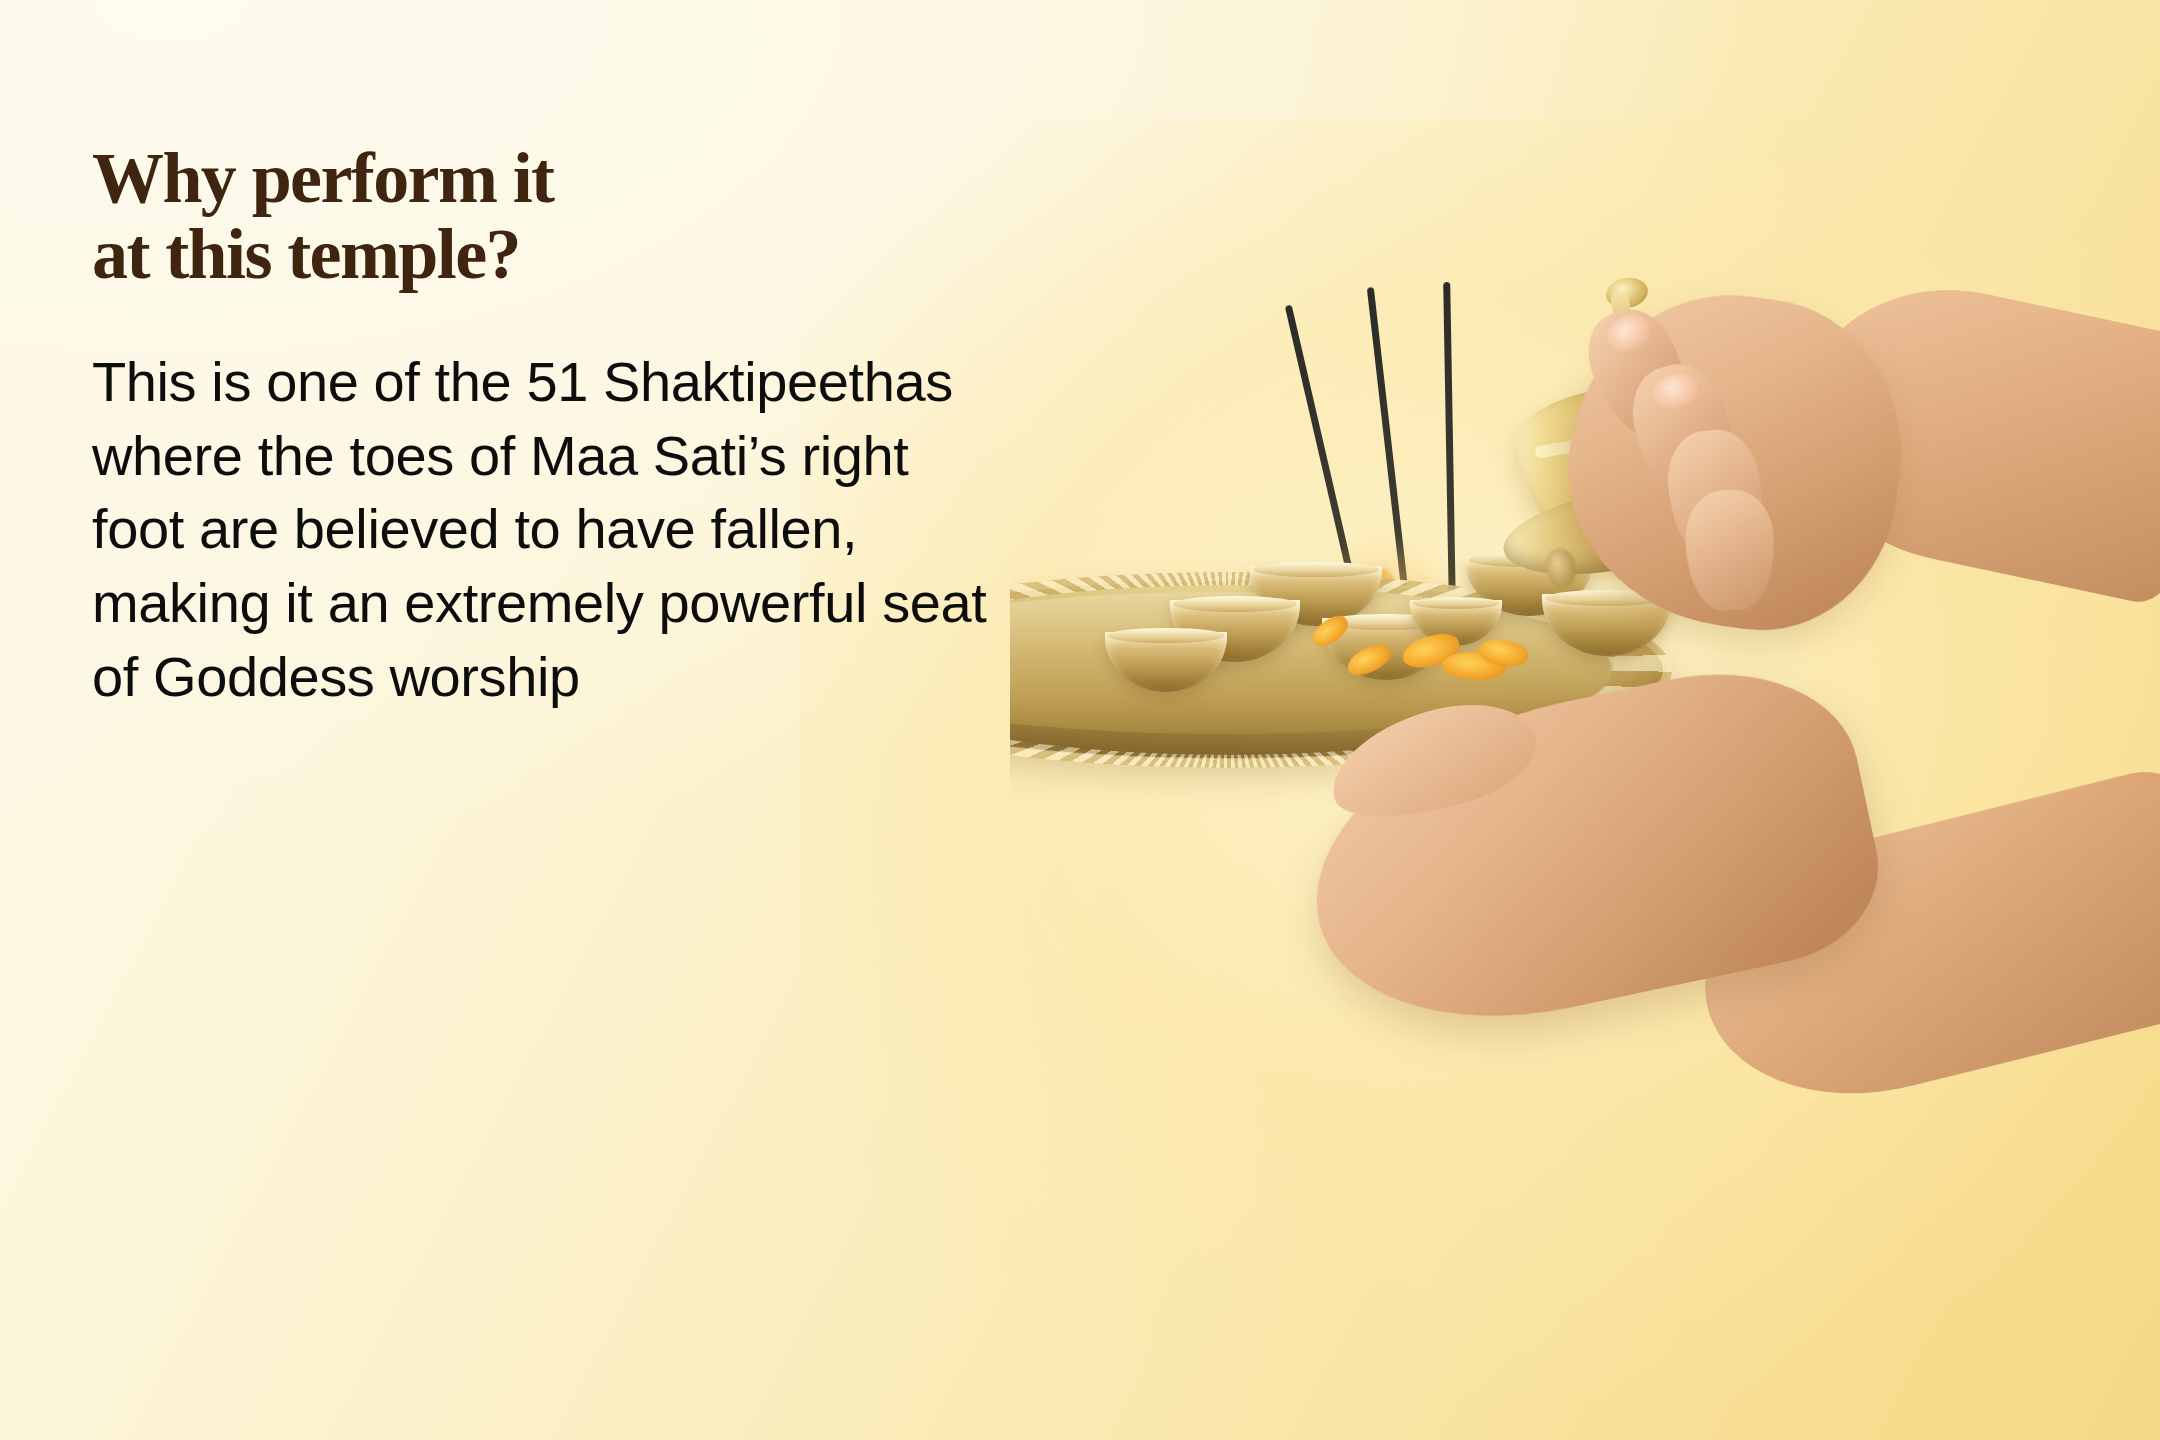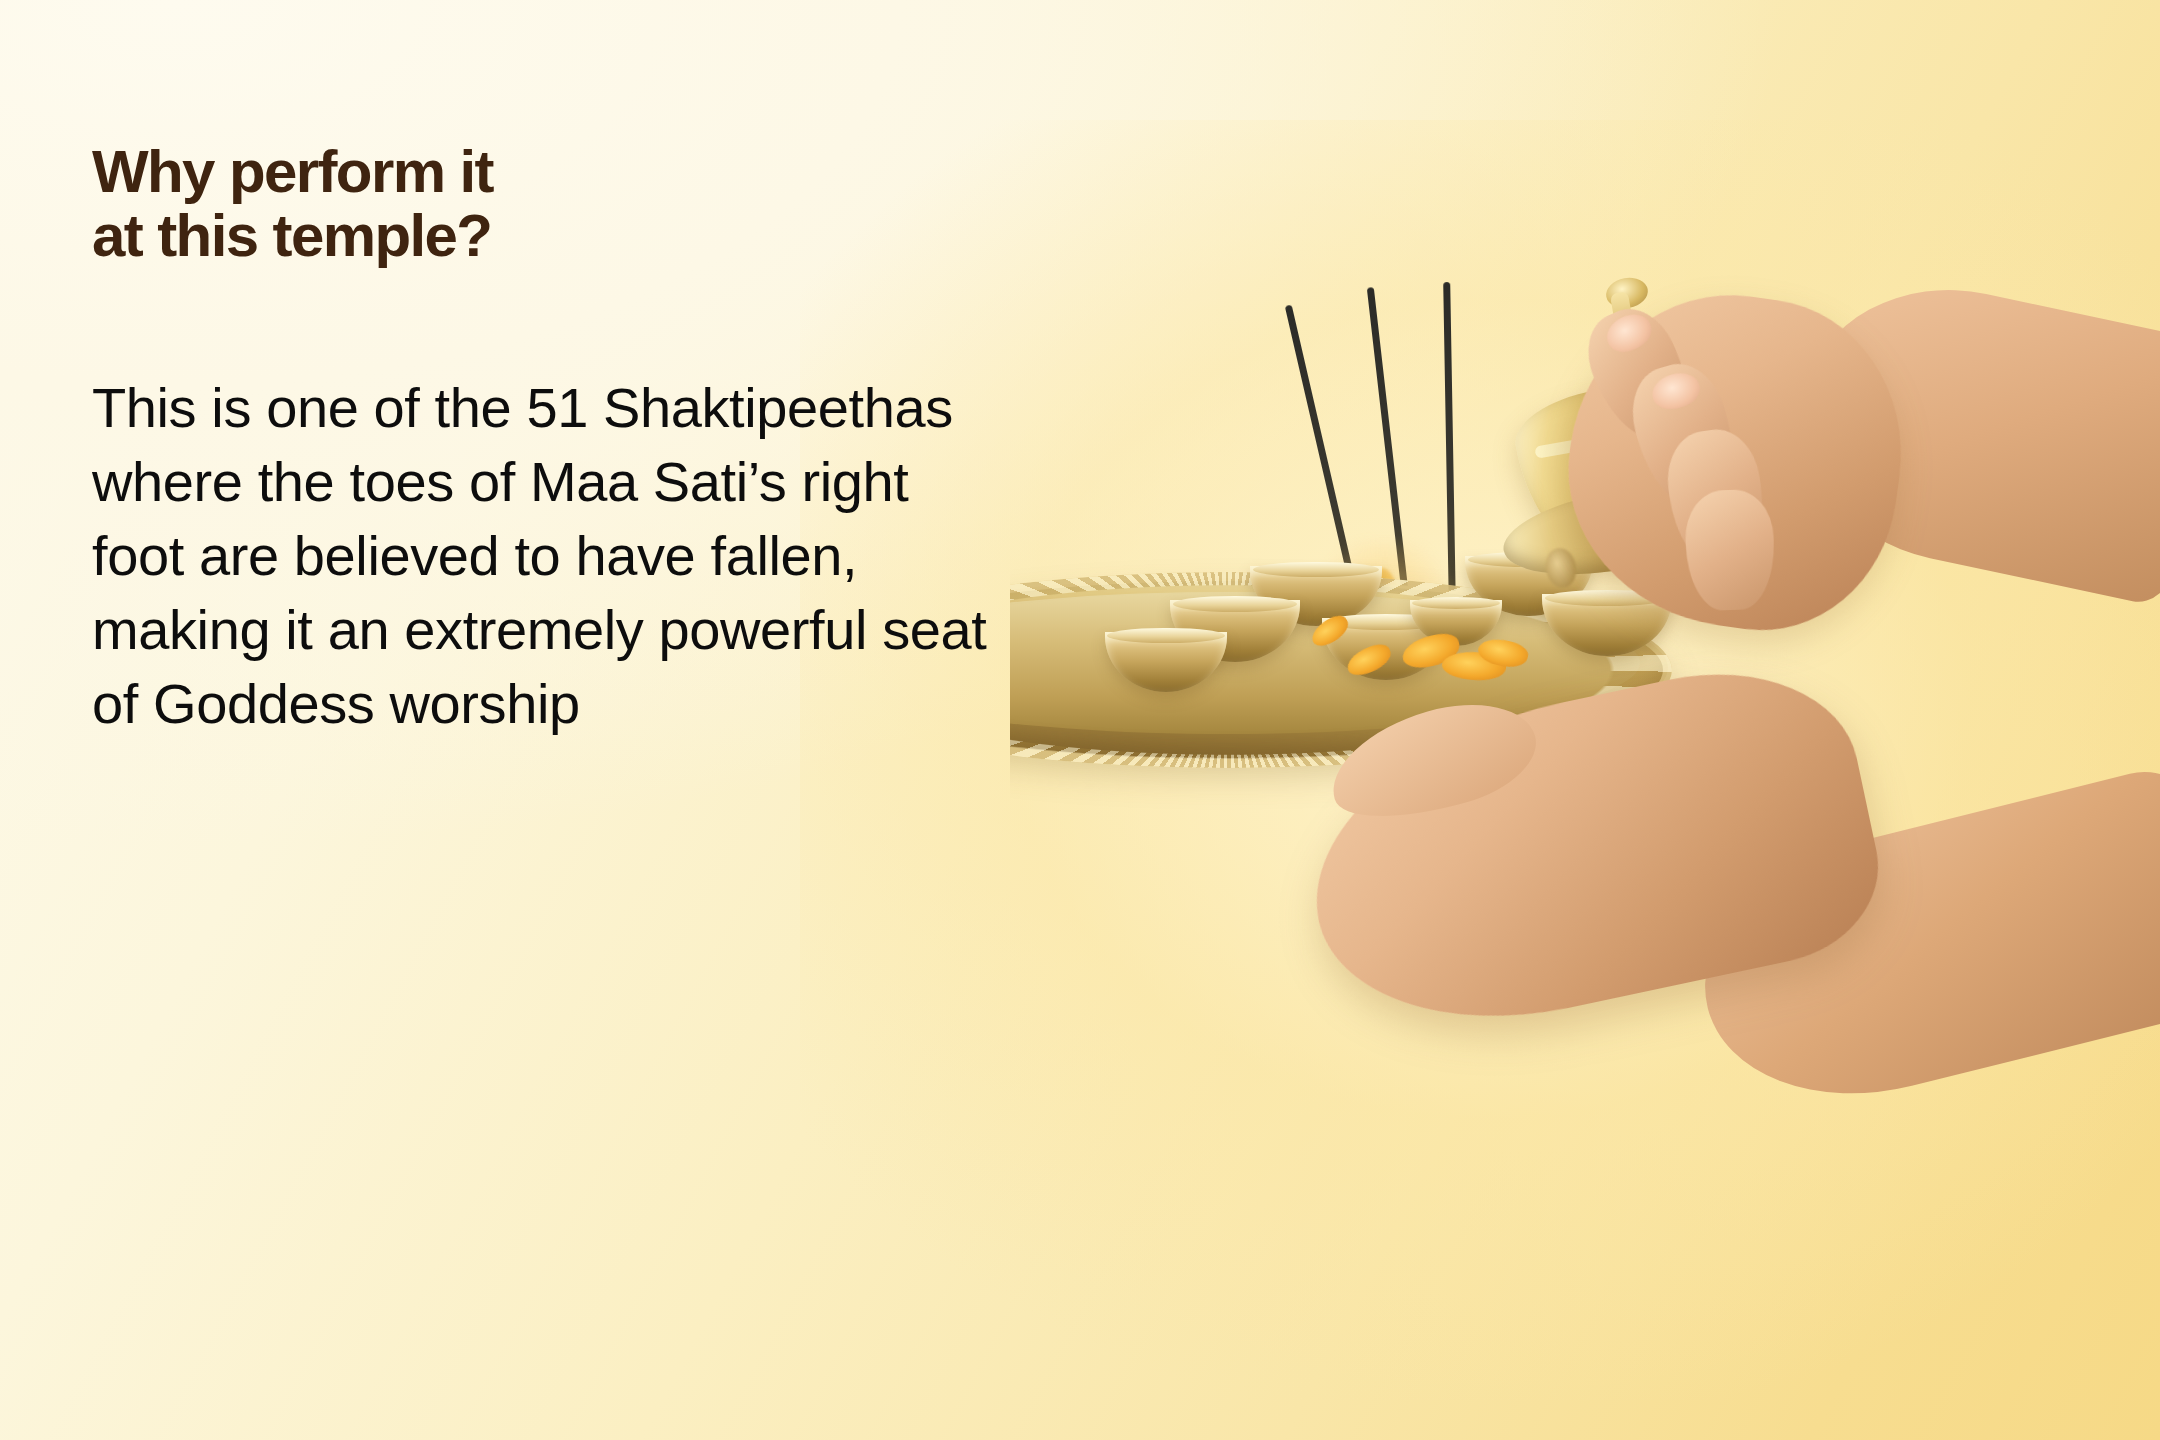--- a/index.html
+++ b/index.html
@@ -27,28 +27,29 @@
   }
 
   
   #text-col {
     position:absolute;
     left:92px; top:140px;
     width:960px;
   }
   #headline {
     color:#3F2410;
-    font-size:60px;
+    font-size:72px;
     font-weight:bold;
     line-height:1.06;
     letter-spacing:-1.6px;
     white-space:pre-line;
+    font-family:Liberation Serif, serif;
   }
   #body-copy {
-    margin-top:104px;
+    margin-top:52px;
     color:#0D0D0D;
     font-size:56px;
     font-weight:500;
     line-height:1.32;
     letter-spacing:-0.4px;
     max-width:900px;
   }
 
   
   #photo {

